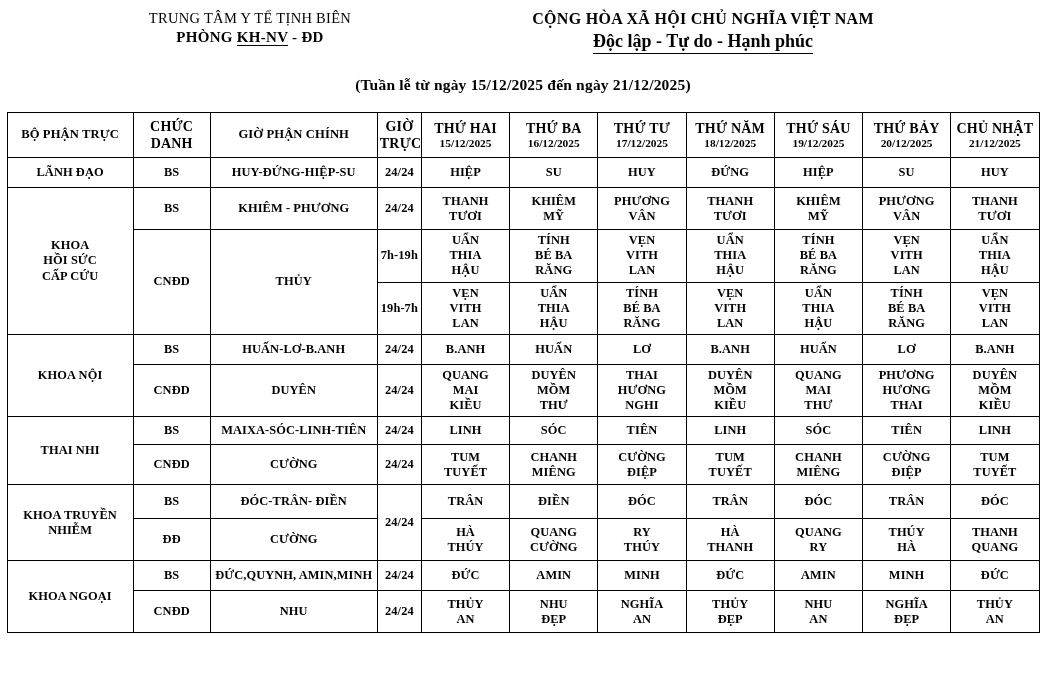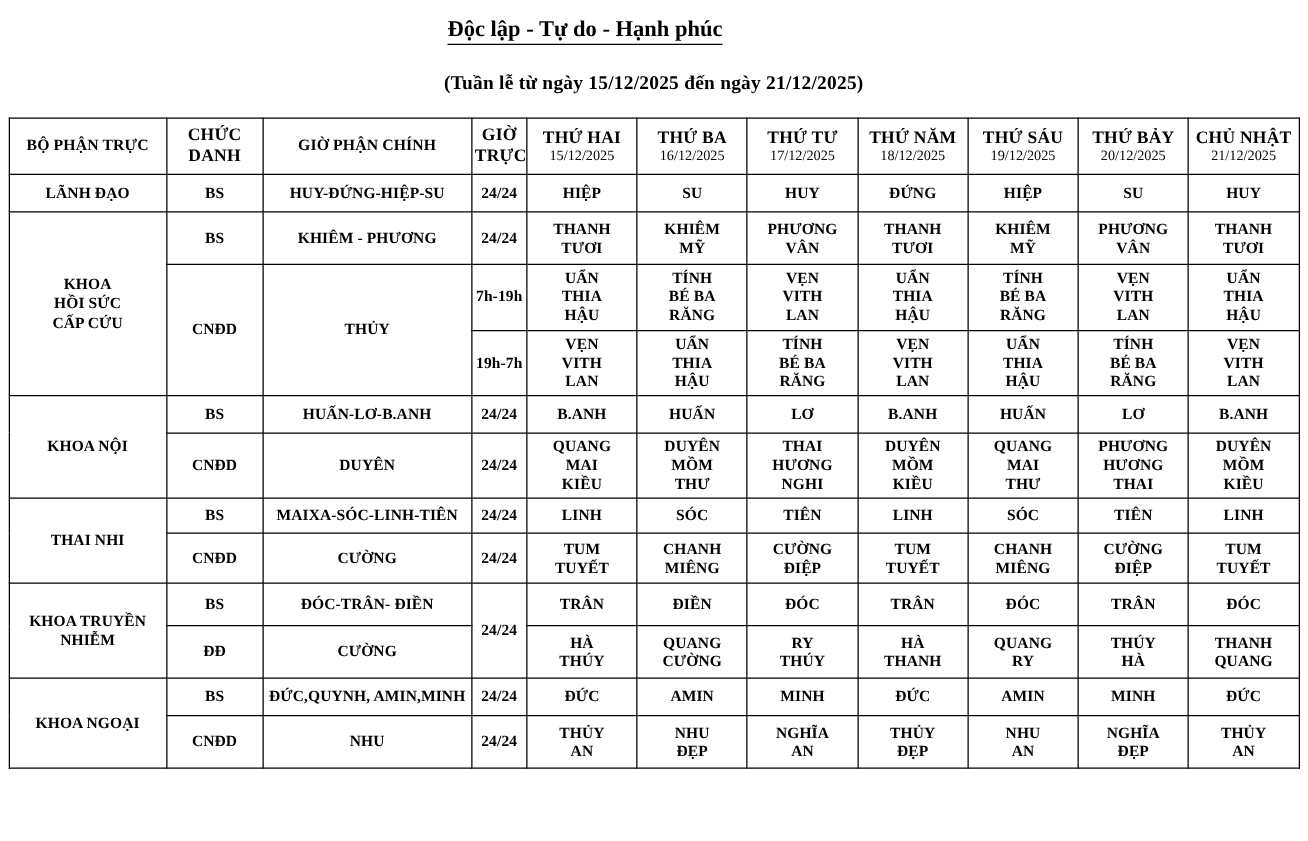--- a/index.html
+++ b/index.html
@@ -98,21 +98,21 @@
     padding: 5px 2px;
   }
   th .hdr-day {
     display: block;
     font-size: 14px;
     letter-spacing: 0.2px;
   }
   th .hdr-date {
     display: block;
     font-size: 11.4px;
-    font-weight: normal;
+    font-weight: bold;
     letter-spacing: 0px;
   }
   .col-dept   { width: 123px; }
   .col-role   { width: 75px; }
   .col-admin  { width: 163px; }
   .col-hours  { width: 43px; font-size: 12px; }
   .col-day    { width: 86px; }
 
   td.dept-cell {
     font-size: 12.6px;
@@ -126,21 +126,26 @@
     font-size: 11.8px;
   }
   .cell-lines span {
     display: block;
   }
 </style>
 </head>
 <body>
 
 <div class="letterhead">
+  <div class="lh-left">
+    <div class="org-line1">TRUNG TÂM Y TẾ TỊNH BIÊN</div>
+    <div class="org-line2"><span>PHÒNG </span><span class="underline-part">KH-NV</span><span> - ĐD</span></div>
+  </div>
   <div class="lh-right">
+    <div class="nation-line1">CỘNG HÒA XÃ HỘI CHỦ NGHĨA VIỆT NAM</div>
     <div class="nation-line2">Độc lập - Tự do - Hạnh phúc</div>
   </div>
 </div>
 
 <div class="week-title">(Tuần lễ từ ngày 15/12/2025 đến ngày 21/12/2025)</div>
 
 <div class="table-wrap">
   <table class="roster">
     <colgroup>
       <col class="col-dept">

